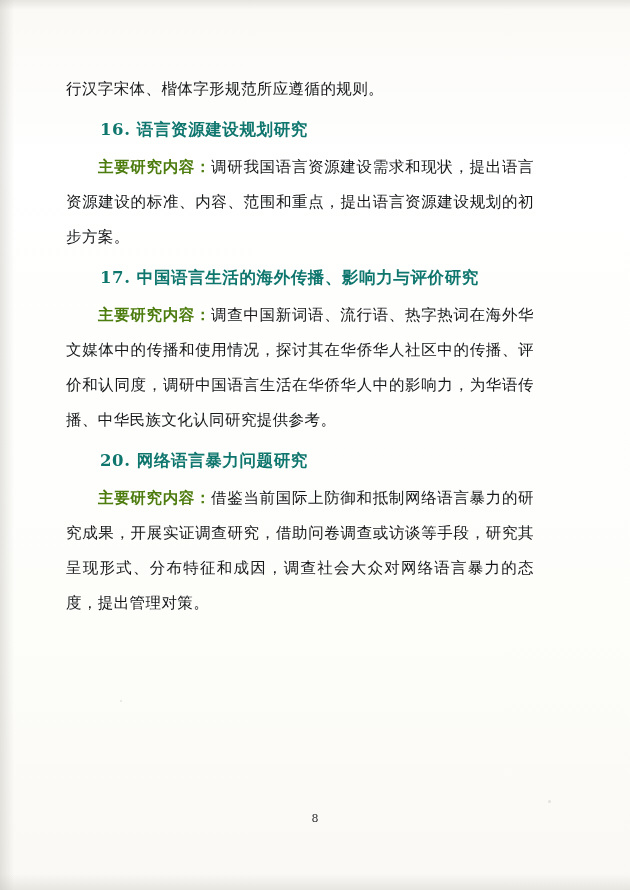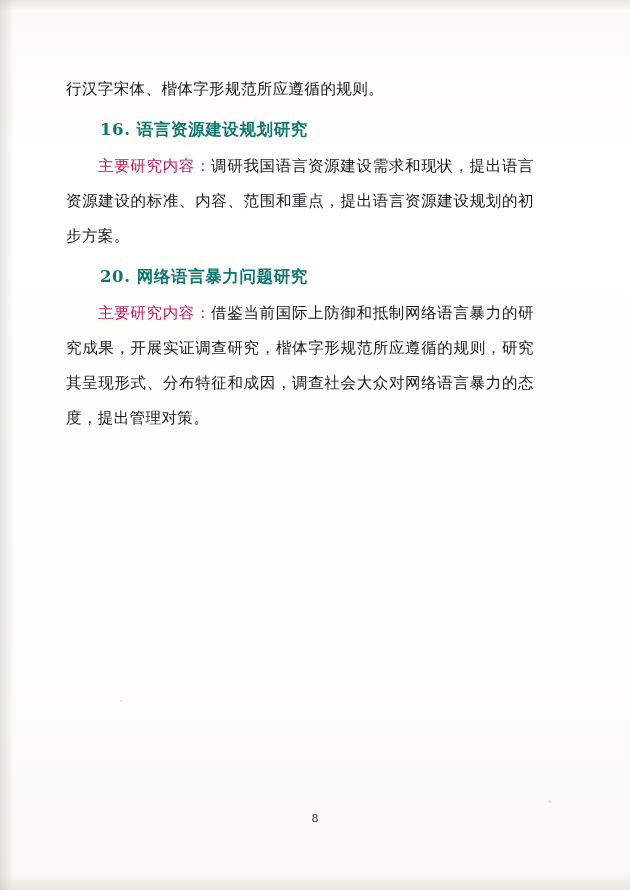--- a/index.html
+++ b/index.html
@@ -57,22 +57,22 @@
     font-size: 15.5px;
     line-height: 35px;
     color: #16181a;
     letter-spacing: 0.4px;
     text-align: justify;
     text-justify: inter-ideograph;
     margin: 0 0 2px 0;
     text-indent: 32px;
   }
   .para .lead {
-    font-weight: normal;
-    color: #be185d;
+    font-weight: bold;
+    color: #4d7c0f;
   }
   .sect {
     margin-bottom: 4px;
   }
   .footer {
     position: absolute;
     left: 0;
     right: 0;
     top: 812px;
     text-align: center;
@@ -121,22 +121,26 @@
 
   <div class="content">
 
     <p class="line-cont">行汉字宋体、楷体字形规范所应遵循的规则。</p>
 
     <div class="sect">
       <h2 class="heading">16. 语言资源建设规划研究</h2>
       <p class="para"><span class="lead">主要研究内容：</span><span>调研我国语言资源建设需求和现状，提出语言资源建设的标准、内容、范围和重点，提出语言资源建设规划的初步方案。</span></p>
     </div>
 
+    <div class="sect">
+      <h2 class="heading">17. 中国语言生活的海外传播、影响力与评价研究</h2>
+      <p class="para"><span class="lead">主要研究内容：</span><span>调查中国新词语、流行语、热字热词在海外华文媒体中的传播和使用情况，探讨其在华侨华人社区中的传播、评价和认同度，调研中国语言生活在华侨华人中的影响力，为华语传播、中华民族文化认同研究提供参考。</span></p>
+    </div>
 
     <div class="sect">
       <h2 class="heading">20. 网络语言暴力问题研究</h2>
-      <p class="para"><span class="lead">主要研究内容：</span><span>借鉴当前国际上防御和抵制网络语言暴力的研究成果，开展实证调查研究，楷体字形规范所应遵循的规则，研究其呈现形式、分布特征和成因，调查社会大众对网络语言暴力的态度，提出管理对策。</span></p>
+      <p class="para"><span class="lead">主要研究内容：</span><span>借鉴当前国际上防御和抵制网络语言暴力的研究成果，开展实证调查研究，借助问卷调查或访谈等手段，研究其呈现形式、分布特征和成因，调查社会大众对网络语言暴力的态度，提出管理对策。</span></p>
     </div>
 
   </div>
 
   <div class="footer">8</div>
 </div>
 
 </body></html>

